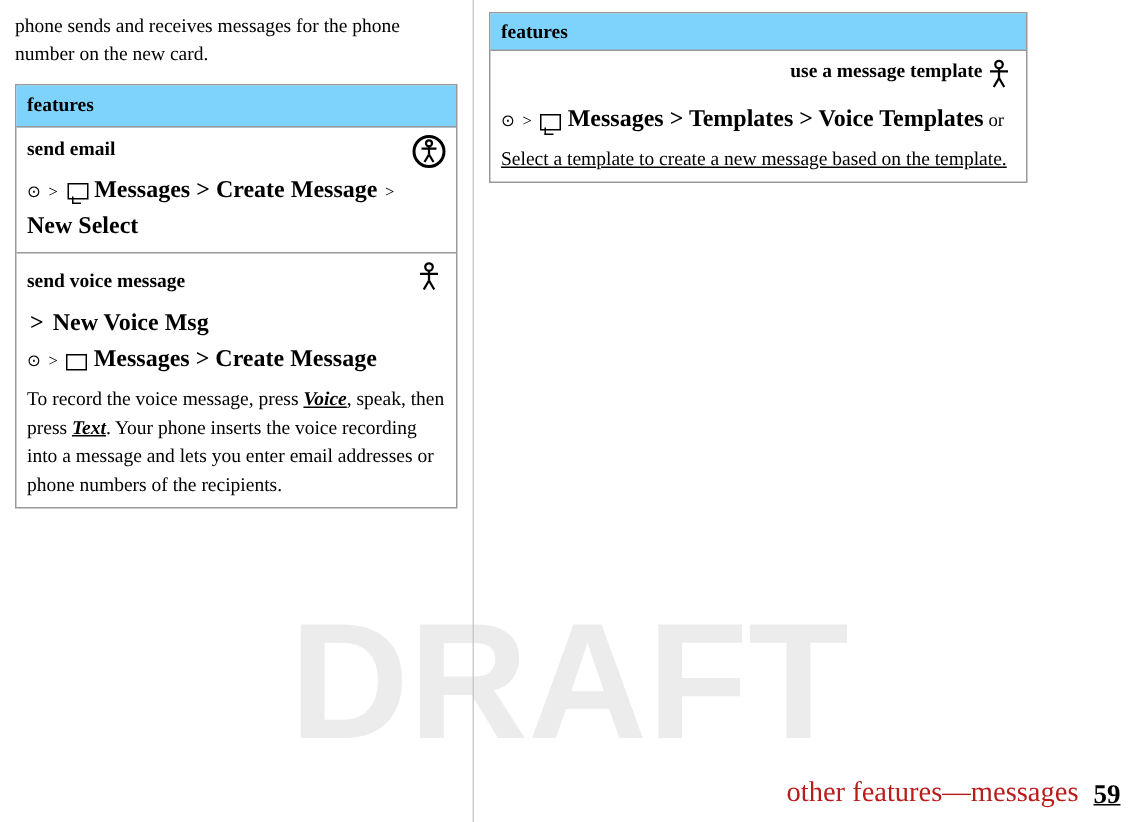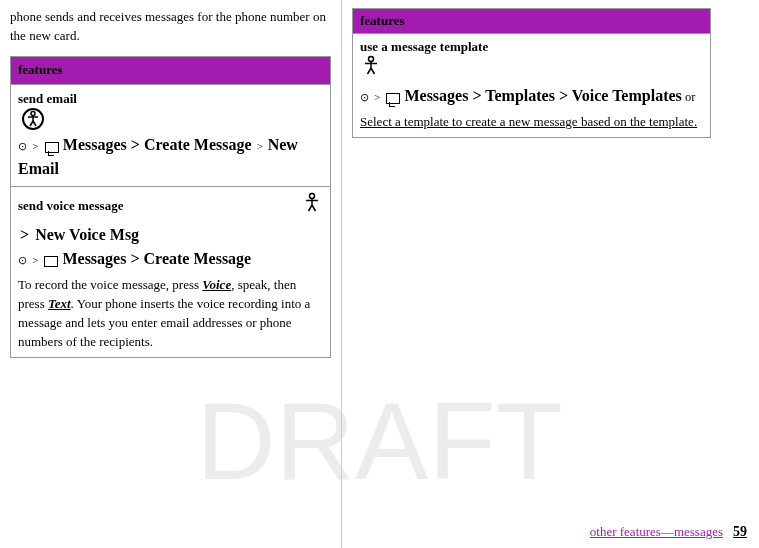--- a/index.html
+++ b/index.html
@@ -15,21 +15,21 @@
 
     .page-container {
       display: flex;
       width: 759px;
       height: 548px;
       position: relative;
     }
 
     
     .left-col {
-      width: 342px;
+      width: 316px;
       padding: 8px 10px 8px 10px;
       font-size: 13px;
       line-height: 1.45;
       color: #000;
       border-right: 1px solid #ccc;
       display: flex;
       flex-direction: column;
     }
 
     .intro-text {
@@ -38,21 +38,21 @@
       margin-bottom: 10px;
     }
 
     .features-table {
       border: 1px solid #999;
       width: 100%;
       margin-bottom: 10px;
     }
 
     .features-header {
-      background: #a21caf;
+      background: #7dd3fc;
       padding: 4px 7px;
       font-weight: bold;
       font-size: 13px;
       border-bottom: 1px solid #999;
     }
 
     .features-section {
       border-bottom: 1px solid #999;
       padding: 5px 7px 5px 7px;
     }
@@ -161,39 +161,38 @@
       position: absolute;
       bottom: 8px;
       right: 12px;
       font-size: 13px;
       display: flex;
       align-items: center;
       gap: 10px;
     }
 
     .footer-text {
-      color: #a21caf;
-      font-size: 13px;
-      text-decoration: underline;
+      color: #b91c1c;
+      font-size: 19px;
     }
 
     .footer-page {
       font-weight: bold;
-      font-size: 14px;
+      font-size: 18px;
       text-decoration: underline;
     }
 
     
     .draft-watermark {
       position: absolute;
-      bottom: 44px;
+      bottom: 30px;
       left: 50%;
       transform: translateX(-50%);
       font-size: 110px;
-      font-weight: normal;
+      font-weight: bold;
       color: rgba(200, 200, 200, 0.35);
       pointer-events: none;
       z-index: 10;
       white-space: nowrap;
       font-family: Arial, sans-serif;
     }
 
     .voicemail-icon {
       display: inline-block;
       width: 14px;
@@ -212,40 +211,40 @@
 
   <div class="draft-watermark">DRAFT</div>
 
   <div class="left-col">
     <p class="intro-text">phone sends and receives messages for the phone number on the new card.</p>
 
     <div class="features-table">
       <div class="features-header">features</div>
 
       <div class="features-section">
-        <div class="section-title" style="display:flex; justify-content:space-between; align-items:flex-start;flex-direction:column;">
+        <div class="section-title" style="display:flex; justify-content:space-between; align-items:flex-start;">
           <span>send email</span>
           <span class="access-icon">
             <svg width="18" height="18" viewBox="0 0 18 18">
               <circle cx="9" cy="3.5" r="2" fill="none" stroke="#000" stroke-width="1.5"></circle>
               <line x1="9" y1="5.5" x2="9" y2="11" stroke="#000" stroke-width="1.5"></line>
               <line x1="4" y1="7" x2="14" y2="7" stroke="#000" stroke-width="1.5"></line>
               <line x1="9" y1="11" x2="6" y2="16" stroke="#000" stroke-width="1.5"></line>
               <line x1="9" y1="11" x2="12" y2="16" stroke="#000" stroke-width="1.5"></line>
             </svg>
           </span>
         </div>
         <div class="nav-line">
           <span class="nav-icon">⊙</span>
           <span class="nav-arrow">&gt;</span>
           <span class="msg-icon"></span>
           <span class="nav-bold"> Messages &gt; </span>
           <span class="nav-bold">Create Message</span>
           <span class="nav-arrow"> &gt; </span>
-          <span class="nav-bold">New Email</span>
+          <span class="nav-bold">New Select</span>
         </div>
       </div>
 
       <div class="features-section">
         <div class="section-title" style="display:flex; justify-content:space-between; align-items:center;">
           <span>send voice message</span>
           <span>
             <svg width="22" height="22" viewBox="0 0 22 22">
               <circle cx="11" cy="4" r="2.5" fill="none" stroke="#000" stroke-width="1.5"></circle>
               <line x1="11" y1="6.5" x2="11" y2="13" stroke="#000" stroke-width="1.5"></line>
@@ -271,21 +270,21 @@
         </p>
       </div>
     </div>
   </div>
 
   <div class="right-col">
     <div class="features-table-right">
       <div class="features-header">features</div>
 
       <div class="features-section">
-        <div class="section-title" style="display:flex; justify-content:flex-end; align-items:flex-start;flex-direction:column;">
+        <div class="section-title" style="display:flex; justify-content:flex-end; align-items:flex-start;">
           <span>use a message template</span>
           <span>
             <svg width="22" height="22" viewBox="0 0 22 22">
               <circle cx="11" cy="4" r="2.5" fill="none" stroke="#000" stroke-width="1.5"></circle>
               <line x1="11" y1="6.5" x2="11" y2="13" stroke="#000" stroke-width="1.5"></line>
               <line x1="5" y1="8.5" x2="17" y2="8.5" stroke="#000" stroke-width="1.5"></line>
               <line x1="11" y1="13" x2="7.5" y2="19" stroke="#000" stroke-width="1.5"></line>
               <line x1="11" y1="13" x2="14.5" y2="19" stroke="#000" stroke-width="1.5"></line>
             </svg>
           </span>

